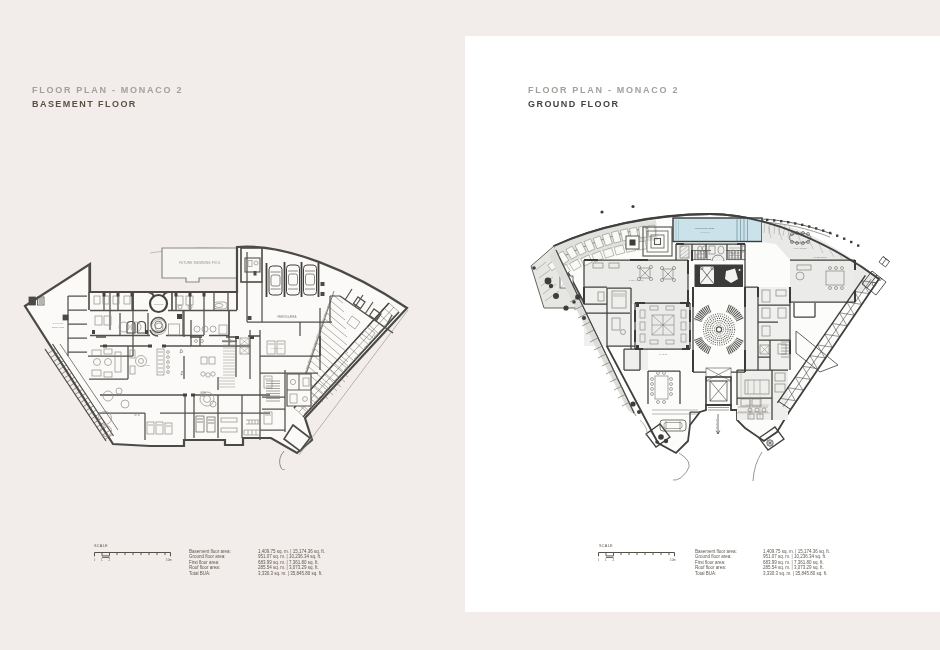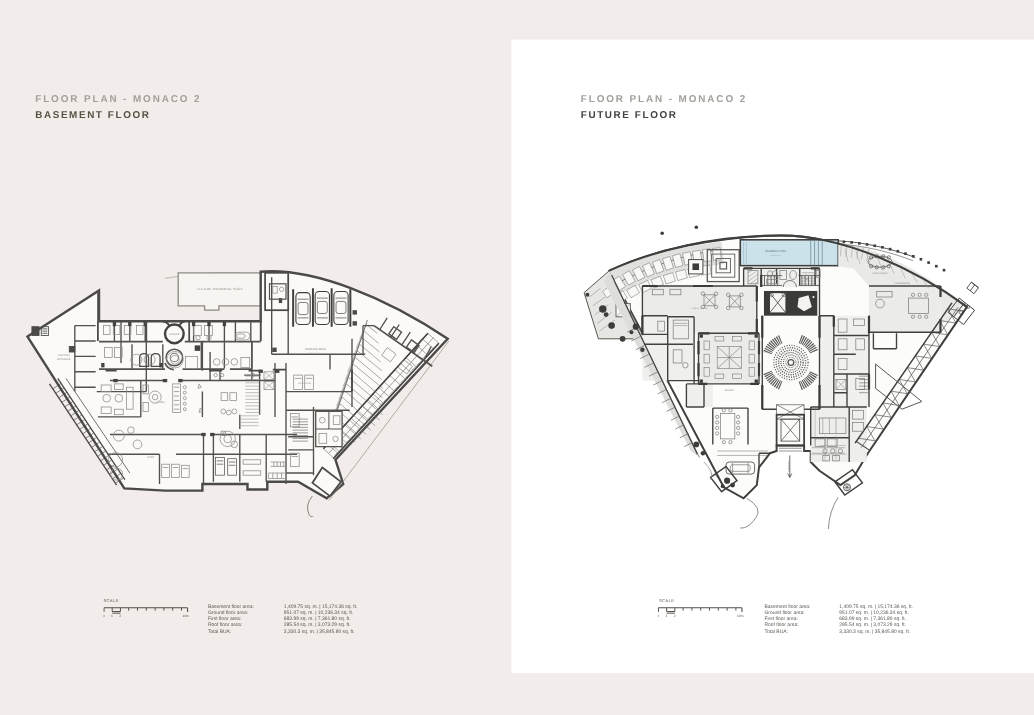--- a/index.html
+++ b/index.html
@@ -10,21 +10,21 @@
   .h2{position:absolute;font-size:9px;letter-spacing:1.45px;font-weight:bold;}
   .legend{position:absolute;font-size:4.5px;color:#5c5751;line-height:5.4px;}
   svg{position:absolute;display:block;}
 </style>
 </head>
 <body>
   <div class="page"></div>
   <div class="h1" style="left:32px;top:84.6px;">FLOOR PLAN - MONACO 2</div>
   <div class="h2" style="left:32px;top:98.8px;color:#575243;">BASEMENT FLOOR</div>
   <div class="h1" style="left:528px;top:84.6px;">FLOOR PLAN - MONACO 2</div>
-  <div class="h2" style="left:528px;top:98.8px;color:#434340;">FUTURE FLOOR</div>
+  <div class="h2" style="left:528px;top:98.8px;color:#434340;">GROUND FLOOR</div>
 
   <div class="legend" style="left:94px;top:544px;font-size:3.8px;letter-spacing:0.3px;">SCALE</div>
   <svg style="left:93.5px;top:550.5px;" width="85" height="11" viewBox="0 0 85 11">
     <g stroke="#55504a" stroke-width="1" fill="none">
       <path d="M0.5,1.5 H76.5 M0.5,1.5 v3.8 M76.5,1.5 v3.8"></path>
       <path d="M8,1.5 v3.4 h7.5 v-3.4 M8,6.4 h7.5" stroke-width="0.9"></path>
       <path d="M23,1.5 v2.6 M31,1.5 v2.6 M39,1.5 v2.6 M47,1.5 v2.6 M55,1.5 v2.6 M63,1.5 v2.6 M71,1.5 v2.6" stroke-width="0.9"></path>
     </g>
     <text x="-0.5" y="9.7" font-size="3" fill="#5a564e">0</text>
     <text x="7" y="9.7" font-size="3" fill="#5a564e">1</text>

